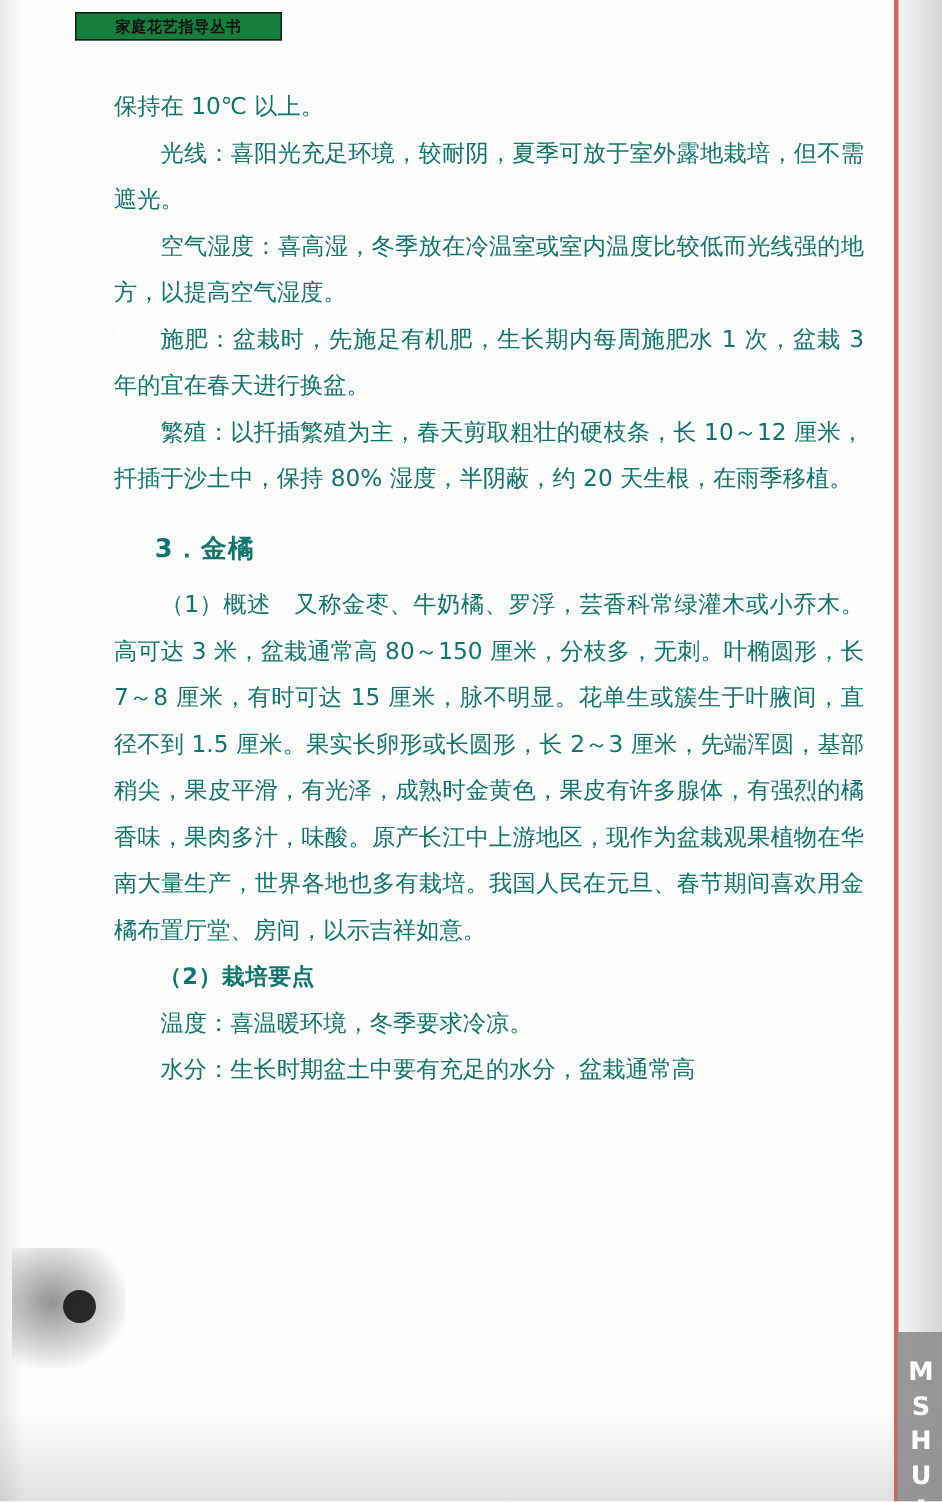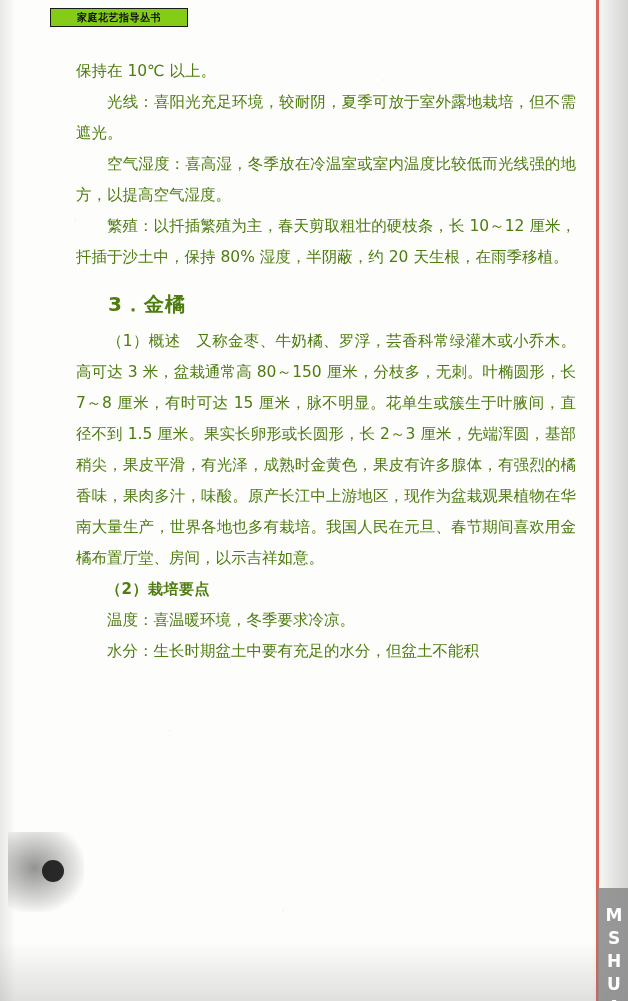--- a/index.html
+++ b/index.html
@@ -57,21 +57,21 @@
   }
 
   
   .series-banner {
     position: absolute;
     left: 50px;
     top: 8px;
     width: 138px;
     height: 19px;
     border: 1px solid #1a1a1a;
-    background: #84cc16;
+    background: #15803d;
     display: flex;
     align-items: center;
     justify-content: center;
     box-sizing: border-box;
   }
   .series-banner .txt {
     font-family: "DejaVu Sans", sans-serif;
     font-size: 10px;
     font-weight: bold;
     letter-spacing: .5px;
@@ -93,37 +93,37 @@
 
   
   .content {
     position: absolute;
     left: 76px;
     top: 56px;
     width: 500px;
     font-family: "DejaVu Sans", sans-serif;
     font-size: 15.5px;
     line-height: 31px;
-    color: #4d7c0f;
+    color: #0f766e;
     text-align: justify;
     text-justify: inter-character;
   }
   .para {
     margin: 0 0 0 0;
     text-indent: 0;
   }
   .para.indent {
     text-indent: 2em;
   }
   .heading {
     margin: 16px 0 6px 0;
     text-indent: 1.6em;
     font-weight: bold;
     letter-spacing: 1px;
-    font-size: 20px;
+    font-size: 17px;
   }
   .subheading {
     text-indent: 2em;
     font-weight: bold;
     letter-spacing: .5px;
     font-size: 15px;
   }
 
   
   .watermark {
@@ -210,30 +210,31 @@
   </div>
 
   <div class="red-rule"></div>
 
 
   <div class="content">
 
     <p class="para">保持在 10℃ 以上。</p>
     <p class="para indent">光线：喜阳光充足环境，较耐阴，夏季可放于室外露地栽培，但不需遮光。</p>
     <p class="para indent">空气湿度：喜高湿，冬季放在冷温室或室内温度比较低而光线强的地方，以提高空气湿度。</p>
+    <p class="para indent">施肥：盆栽时，先施足有机肥，生长期内每周施肥水 1 次，盆栽 3 年的宜在春天进行换盆。</p>
     <p class="para indent">繁殖：以扦插繁殖为主，春天剪取粗壮的硬枝条，长 10～12 厘米，扦插于沙土中，保持 80% 湿度，半阴蔽，约 20 天生根，在雨季移植。</p>
 
     <p class="heading">3．金橘</p>
 
     <p class="para indent">（1）概述　又称金枣、牛奶橘、罗浮，芸香科常绿灌木或小乔木。高可达 3 米，盆栽通常高 80～150 厘米，分枝多，无刺。叶椭圆形，长 7～8 厘米，有时可达 15 厘米，脉不明显。花单生或簇生于叶腋间，直径不到 1.5 厘米。果实长卵形或长圆形，长 2～3 厘米，先端浑圆，基部稍尖，果皮平滑，有光泽，成熟时金黄色，果皮有许多腺体，有强烈的橘香味，果肉多汁，味酸。原产长江中上游地区，现作为盆栽观果植物在华南大量生产，世界各地也多有栽培。我国人民在元旦、春节期间喜欢用金橘布置厅堂、房间，以示吉祥如意。</p>
 
     <p class="para subheading">（2）栽培要点</p>
 
     <p class="para indent">温度：喜温暖环境，冬季要求冷凉。</p>
-    <p class="para indent">水分：生长时期盆土中要有充足的水分，但盆土不能积</p>
+    <p class="para indent">水分：生长时期盆土中要有充足的水分，盆栽通常高</p>
 
   </div>
 
   <div class="blotch"></div>
   <div class="blotch-dot"></div>
 
   <div class="edge-shadow-left"></div>
   <div class="edge-shadow-right"></div>
   <div class="edge-shadow-bottom"></div>
 

